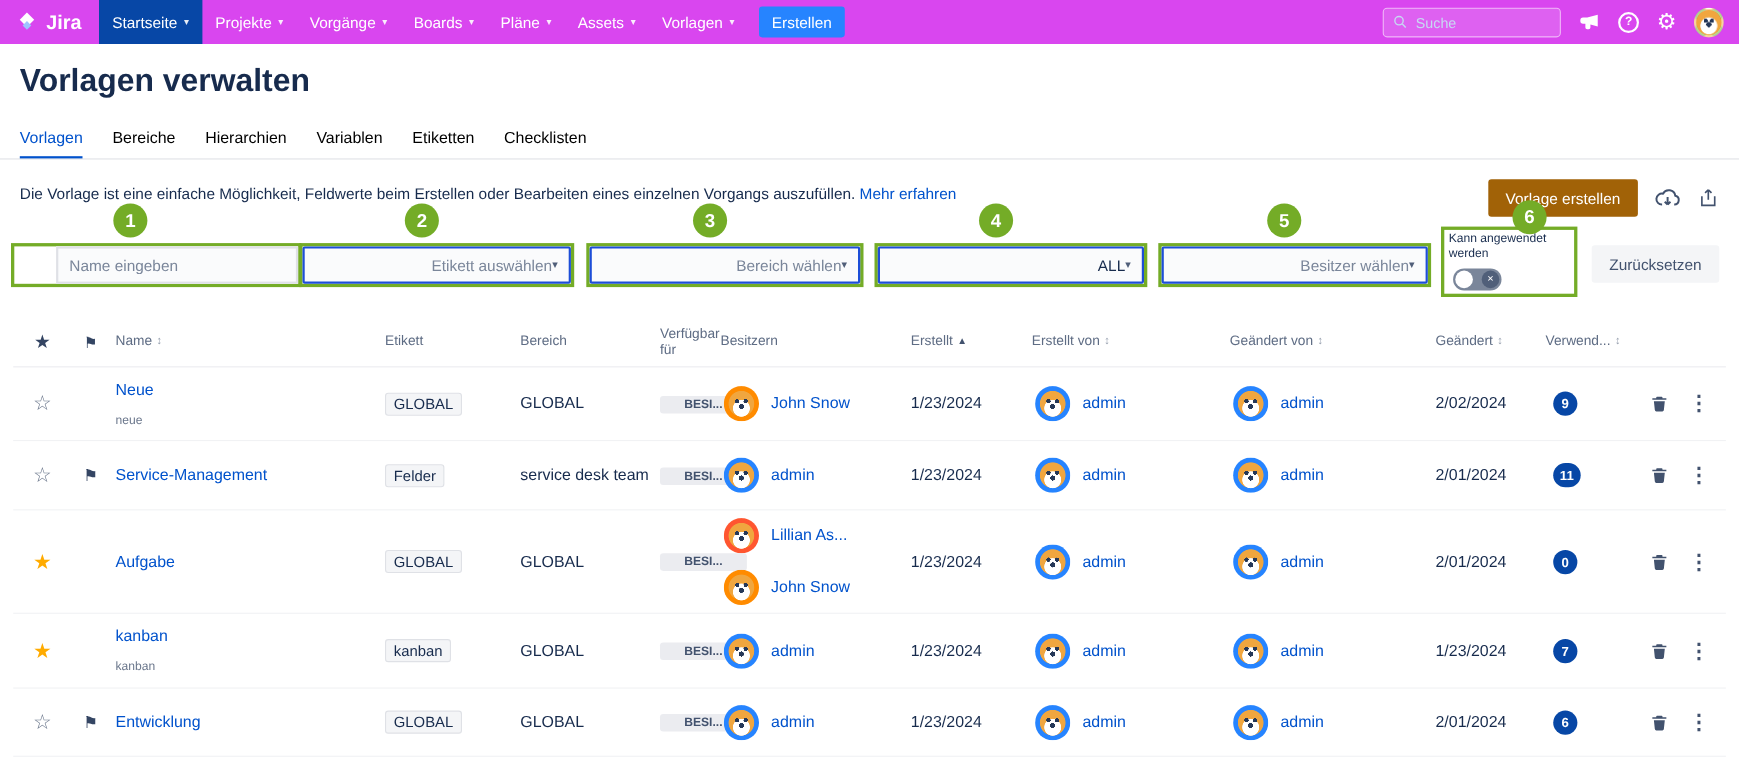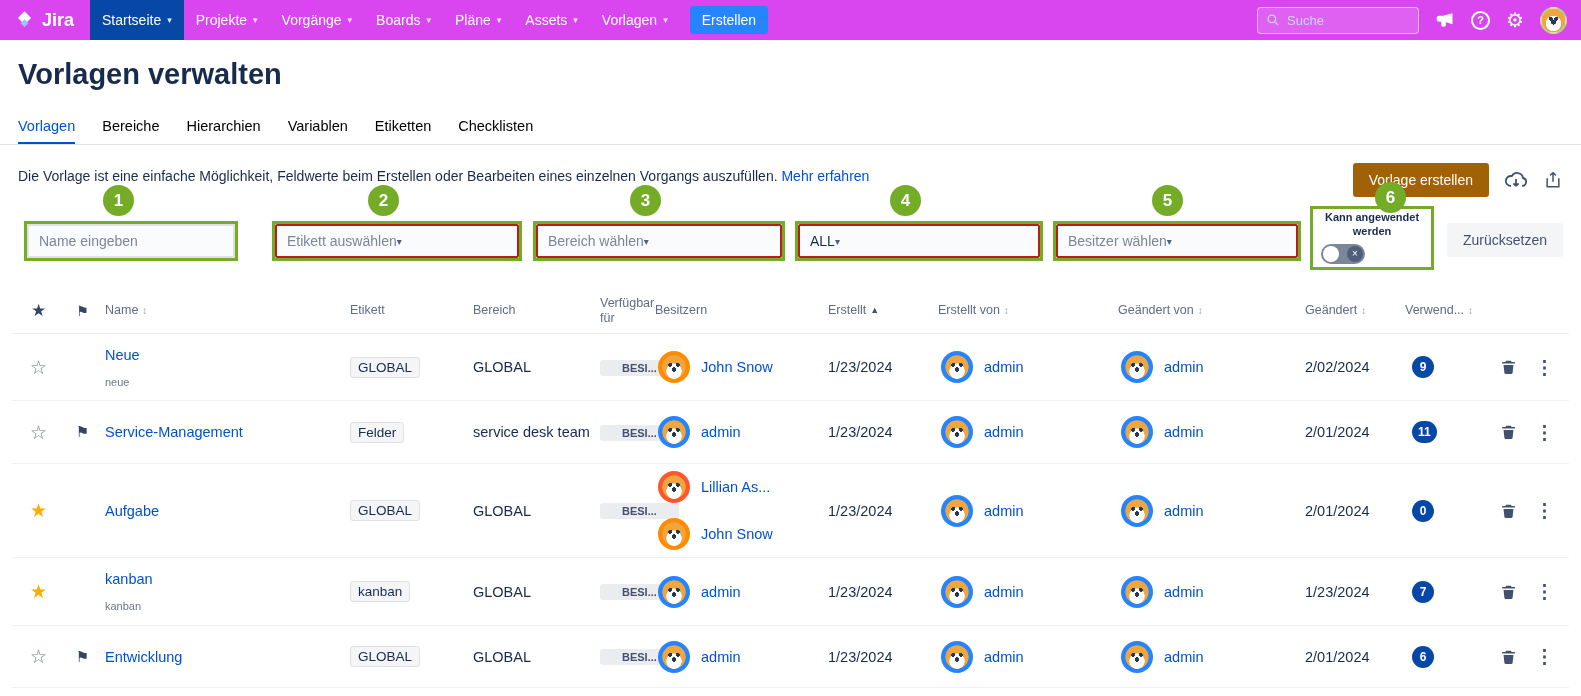--- a/index.html
+++ b/index.html
@@ -80,43 +80,43 @@
 
   .top-actions { position:absolute; top:163px; right:18px; display:flex; align-items:center; gap:15px; }
   .primary-btn {
     height:34px; padding:0 16px; background:#a16207; color:#fff; border:none;
     border-radius:3px; font-size:14px; font-weight:500; cursor:pointer;
     font-family:"Liberation Sans",sans-serif;
   }
 
   
   .annot-box { position:absolute; border:3px solid #74AC27; z-index:5; }
-  #f1 { left:24px;  top:221px; width:214px; height:40px; }
+  #f1 { left:10px;  top:221px; width:264px; height:40px;padding-left:38px; }
   #f2 { left:272px; top:221px; width:250px; height:40px; }
   #f3 { left:533px; top:221px; width:252px; height:40px; }
   #f4 { left:795px; top:221px; width:248px; height:40px; }
   #f5 { left:1053px;top:221px; width:248px; height:40px; }
   #f6 { left:1310px;top:206px; width:124px; height:64px; padding:2px 4px; }
 
   .filter-input {
     width:100%; height:100%; border:2px solid #DFE1E6; background:#FAFBFC;
     padding:0 10px; font-size:14px; color:#344563; outline:none;
     font-family:"Liberation Sans",sans-serif;
   }
   .filter-input::placeholder { color:#7A869A; }
   .filter-select {
-    width:100%; height:100%; border:2px solid #b91c1c; background:#FAFBFC;
-    border-radius:2px; display:flex; align-items:center; justify-content:flex-start;
+    width:100%; height:100%; border:2px solid #1d4ed8; background:#FAFBFC;
+    border-radius:2px; display:flex; align-items:center; justify-content:flex-end;
     padding:0 10px; font-size:14px; color:#7A869A; cursor:pointer;
   }
   .filter-select.value { color:#172B4D; }
   .select-caret { color:#505F79; font-size:10px; }
 
   .toggle-wrap { display:flex; flex-direction:column; align-items:center; gap:5px; }
-  .toggle-label { font-size:11px; color:#172B4D; text-align:center; line-height:1.25;font-weight:bold; }
+  .toggle-label { font-size:11px; color:#172B4D; text-align:left; line-height:1.25; }
   .toggle {
     width:44px; height:20px; border-radius:10px; background:#7A869A;
     position:relative; cursor:pointer; align-self:flex-start; margin-left:4px;
   }
   .toggle .knob { position:absolute; left:2px; top:2px; width:16px; height:16px; border-radius:50%; background:#fff; }
   .toggle .xmark {
     position:absolute; right:2px; top:2px; width:16px; height:16px; border-radius:50%;
     background:#505F79; color:#fff; font-size:10px; display:flex; align-items:center; justify-content:center;
   }
 

